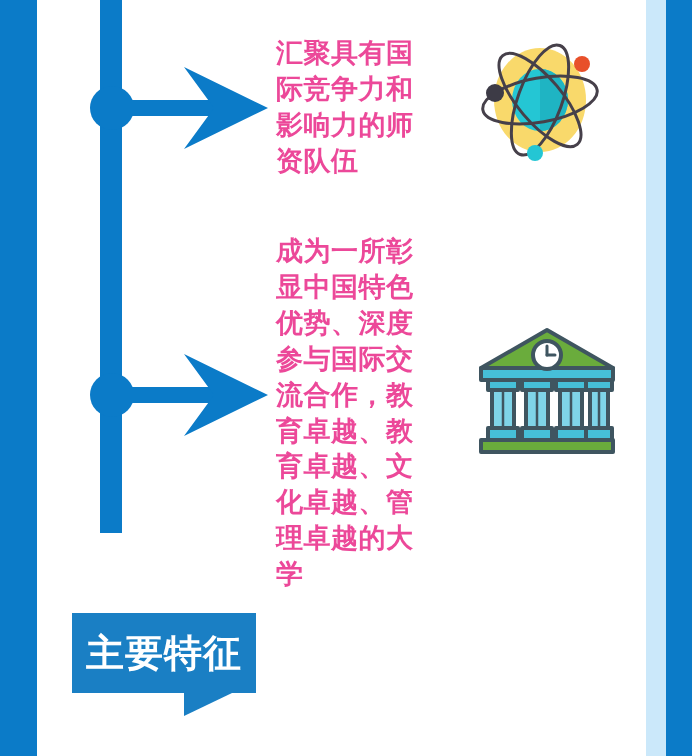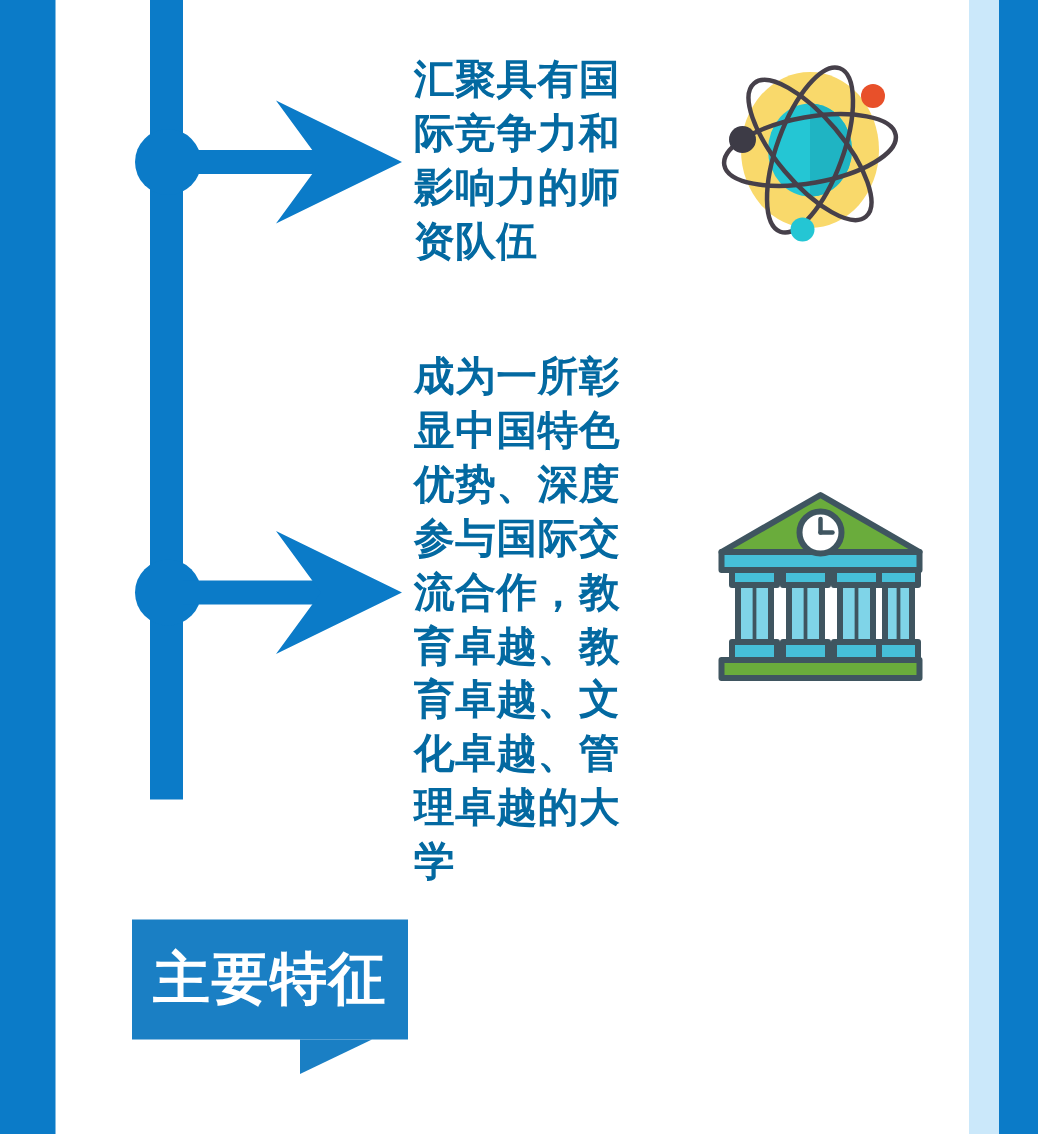--- a/index.html
+++ b/index.html
@@ -66,41 +66,41 @@
   .arrow-svg {
     position: absolute;
     left: 34px; top: 0px;
   }
 
   
   .text-block {
     position: absolute;
     left: 276px;
     width: 152px;
-    color: #0369a1;
+    color: #ec4899;
     font-size: 27px;
     font-weight: 700;
     line-height: 1.33;
     letter-spacing: 0.5px;
     text-align: left;
   }
   .text-block.t1 { top: 36px; }
   .text-block.t2 { top: 234px; }
 
   
   .icon-box {
     position: absolute;
   }
   .icon-atom { left: 476px; top: 34px; width: 128px; height: 136px; }
   .icon-bank { left: 476px; top: 322px; width: 142px; height: 138px; }
 
   
   .banner {
     position: absolute;
-    left: 88px;
+    left: 72px;
     top: 613px;
     width: 184px;
     height: 80px;
   }
   .banner-box {
     position: absolute;
     left: 0; top: 0;
     width: 184px; height: 80px;
     background: #1a7fc4;
   }

